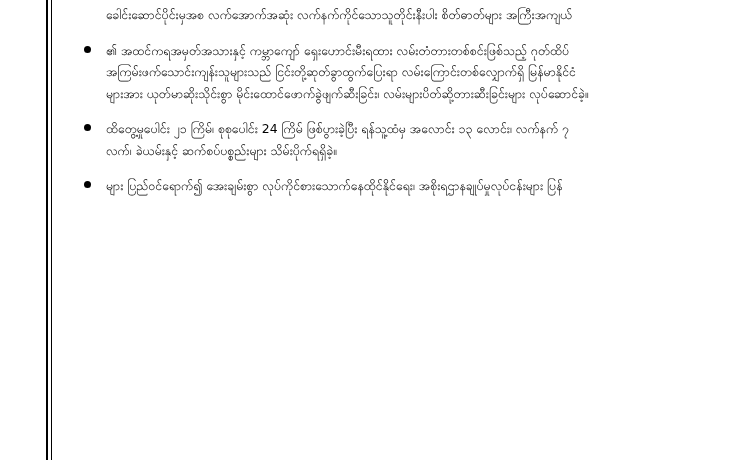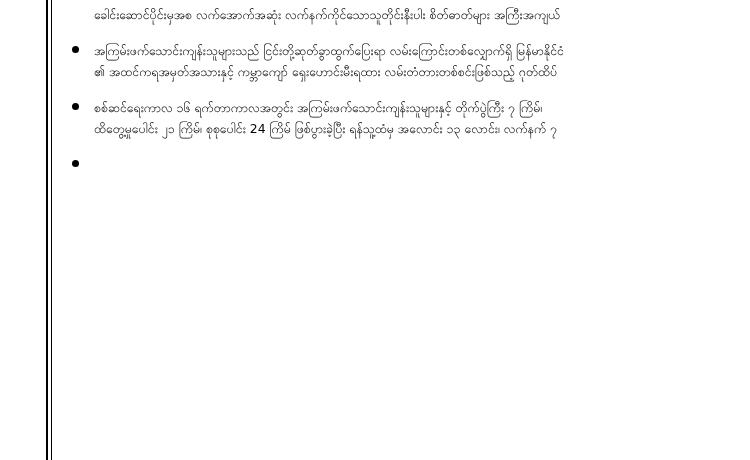--- a/index.html
+++ b/index.html
@@ -32,21 +32,21 @@
   .frame-left-inner {
     position: absolute;
     left: 51px;
     top: 0;
     width: 1px;
     height: 460px;
     background: #000000;
   }
   .content {
     position: absolute;
-    left: 66px;
+    left: 78px;
     top: 0;
     width: 660px;
     height: 460px;
     box-sizing: border-box;
     padding-top: 4px;
   }
   .para {
     position: relative;
     display: block;
     margin: 0 0 14px 0;
@@ -93,28 +93,30 @@
   <div class="frame-left-inner"></div>
 
   <div class="content clip-bottom">
 
     <div class="para para-first no-bullet">
       <span class="line justify">ခေါင်းဆောင်ပိုင်းမှအစ လက်အောက်အဆုံး လက်နက်ကိုင်သောသူတိုင်းနီးပါး စိတ်ဓာတ်များ အကြီးအကျယ်</span>
     </div>
 
     <div class="para">
       <span class="bullet"></span>
+      <span class="line justify">၏ အထင်ကရအမှတ်အသားနှင့် ကမ္ဘာကျော် ရှေးဟောင်းမီးရထား လမ်းတံတားတစ်စင်းဖြစ်သည့် ဂုတ်ထိပ်</span>
       <span class="line justify">အကြမ်းဖက်သောင်းကျန်းသူများသည် ငြင်းတို့ဆုတ်ခွာထွက်ပြေးရာ လမ်းကြောင်းတစ်လျှောက်ရှိ မြန်မာနိုင်ငံ</span>
-      <span class="line justify">၏ အထင်ကရအမှတ်အသားနှင့် ကမ္ဘာကျော် ရှေးဟောင်းမီးရထား လမ်းတံတားတစ်စင်းဖြစ်သည့် ဂုတ်ထိပ်</span>
+      <span class="line justify">များအား ယုတ်မာဆိုးသိုင်းစွာ မိုင်းထောင်ဖောက်ခွဲဖျက်ဆီးခြင်း၊ လမ်းများပိတ်ဆို့တားဆီးခြင်းများ လုပ်ဆောင်ခဲ့။</span>
     </div>
 
     <div class="para">
       <span class="bullet"></span>
-      <span class="line justify">စစ်ဆင်ရေးကာလ ၁၆ ရက်တာကာလအတွင်း အကြမ်းဖက်သောင်းကျန်းသူများနှင့် တိုက်ပွဲကြီး ၇ ကြိမ်၊</span>
       <span class="line justify">ထိတွေ့မှုပေါင်း ၂၁ ကြိမ်၊ စုစုပေါင်း 24 ကြိမ် ဖြစ်ပွားခဲ့ပြီး ရန်သူ့ထံမှ အလောင်း ၁၃ လောင်း၊ လက်နက် ၇</span>
+      <span class="line justify">လက်၊ ခဲယမ်းနှင့် ဆက်စပ်ပစ္စည်းများ သိမ်းပိုက်ရရှိခဲ့။</span>
     </div>
 
     <div class="para">
       <span class="bullet"></span>
+      <span class="line justify">များ ပြည်ဝင်ရောက်၍ အေးချမ်းစွာ လုပ်ကိုင်စားသောက်နေထိုင်နိုင်ရေး၊ အစိုးရဌာနချုပ်မှုလုပ်ငန်းများ ပြန်</span>
     </div>
 
   </div>
 </div>
 
 </body></html>

